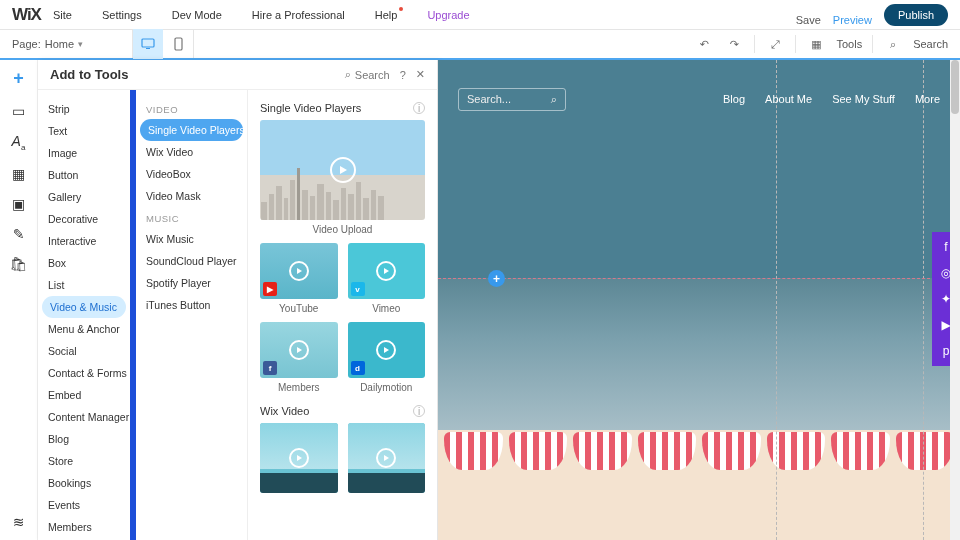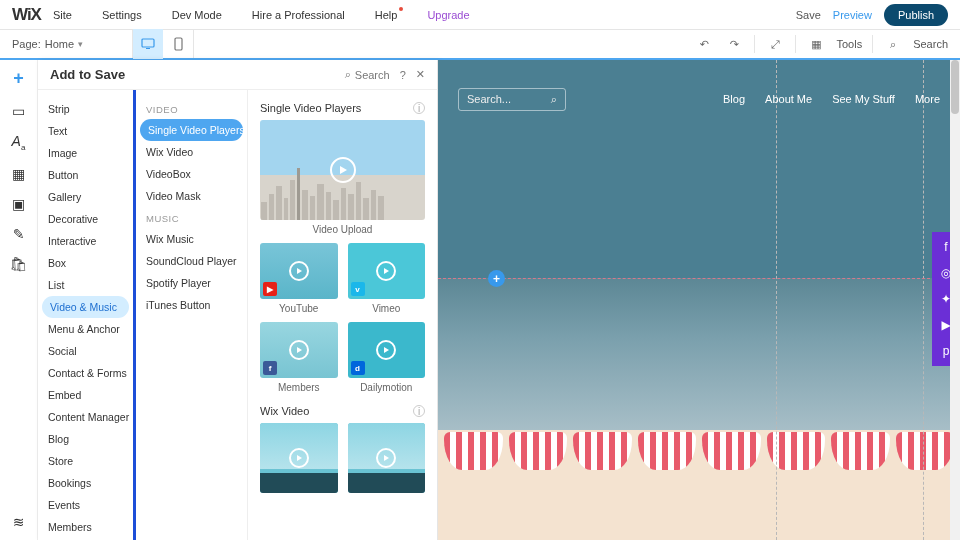--- a/index.html
+++ b/index.html
@@ -4,21 +4,21 @@
 <style>
 *{box-sizing:border-box;margin:0;padding:0;font-family:Helvetica,Arial,sans-serif}
 body{width:960px;height:540px;overflow:hidden;background:#fff;font-size:12px;color:#333}
 .topbar{height:30px;display:flex;align-items:center;border-bottom:1px solid #e5e5e5;padding:0 12px}
 .logo{font-weight:900;font-size:17px;letter-spacing:-1px;margin-right:12px}
 .topmenu{display:flex;gap:30px;font-size:11px;color:#333}
 .topmenu span{cursor:pointer}
 .topmenu .upgrade{color:#9a4dd3}
 .topmenu .dot{position:relative}
 .topmenu .dot:after{content:"";position:absolute;top:-2px;right:-6px;width:4px;height:4px;background:#e74c3c;border-radius:50%}
-.topright{margin-left:auto;display:flex;gap:12px;align-items:center;font-size:11px}
+.topright{margin-left:auto;display:flex;gap:12px;align-items:flex-end;font-size:11px}
 .topright .save{color:#555}
 .topright .preview{color:#3899ec}
 .topright .publish{background:#0c4a6e;color:#fff;padding:5px 14px;border-radius:14px;font-weight:500}
 .subbar{height:30px;display:flex;align-items:center;border-bottom:2px solid #4ea6f0;padding:0 12px;font-size:11px;color:#555}
 .pagecombo{display:flex;align-items:center;gap:4px;width:110px}
 .chev{font-size:9px;color:#888}
 .devicewrap{margin-left:10px;display:flex;align-items:center;border-left:1px solid #e5e5e5;border-right:1px solid #e5e5e5;height:100%}
 .device{width:30px;height:30px;display:flex;align-items:center;justify-content:center;color:#3899ec}
 .device.active{background:#d3edff}
 .subright{margin-left:auto;display:flex;align-items:center;gap:10px}
@@ -27,21 +27,21 @@
 .main{position:relative;height:480px;display:flex}
 .leftstrip{width:38px;background:#fff;border-right:1px solid #eee;display:flex;flex-direction:column;align-items:center;padding-top:8px;gap:14px;color:#333}
 .leftstrip .plus{color:#3899ec;font-size:18px;font-weight:bold}
 .leftstrip .ic{font-size:14px}
 .leftstrip .bottom{margin-top:auto;margin-bottom:10px}
 .panel{width:400px;background:#fff;border-right:1px solid #e5e5e5;box-shadow:2px 0 6px rgba(0,0,0,0.08);display:flex;flex-direction:column}
 .panelhead{height:30px;display:flex;align-items:center;padding:0 12px;font-size:13px;font-weight:600;border-bottom:1px solid #eee}
 .panelhead .ph-right{margin-left:auto;display:flex;align-items:center;gap:10px;color:#777;font-size:11px;font-weight:400}
 .panelhead .ph-right .srch{display:flex;align-items:center;gap:4px}
 .panelbody{flex:1;display:flex;overflow:hidden}
-.col1{width:98px;border-right:3px solid #1d4ed8;padding:8px 0;overflow-y:auto}
+.col1{width:98px;border-right:6px solid #1d4ed8;padding:8px 0;overflow-y:auto}
 .col1 div{font-size:10.5px;padding:5px 10px;color:#333;cursor:pointer;white-space:nowrap}
 .col1 div.active{background:#d3edff;color:#1e6fd0;border-radius:12px;margin:0 4px;padding:5px 8px}
 .col2{width:112px;border-right:1px solid #eee;padding:8px 0;overflow-y:auto}
 .col2 .hdr{font-size:9.5px;color:#999;letter-spacing:0.5px;padding:6px 10px 4px}
 .col2 div.item{font-size:10.5px;padding:5px 10px;color:#333;cursor:pointer;white-space:nowrap}
 .col2 div.item.active{background:#4ea6f0;color:#fff;border-radius:12px;margin:0 4px;padding:5px 8px}
 .col3{flex:1;padding:8px 12px;overflow-y:auto}
 .secrow{display:flex;align-items:center;justify-content:space-between;margin:4px 0 6px}
 .secrow .sect{font-size:11px;color:#333}
 .secrow .info{color:#aaa;font-size:10px;border:1px solid #ccc;border-radius:50%;width:12px;height:12px;display:flex;align-items:center;justify-content:center}
@@ -146,21 +146,21 @@
     <div class="ic"><i>A</i><sub style="font-size:8px">a</sub></div>
     <div class="ic">▦</div>
     <div class="ic">▣</div>
     <div class="ic">✎</div>
     <div class="ic">🛍</div>
     <div class="ic bottom">≋</div>
   </div>
 
   <div class="panel">
     <div class="panelhead">
-      <span>Add to Save</span>
+      <span>Add to Tools</span>
       <div class="ph-right">
         <span class="srch">
             <span>⌕</span>
             <span>Search</span>
           </span>
         <span>?</span>
         <span>✕</span>
       </div>
     </div>
     <div class="panelbody">

